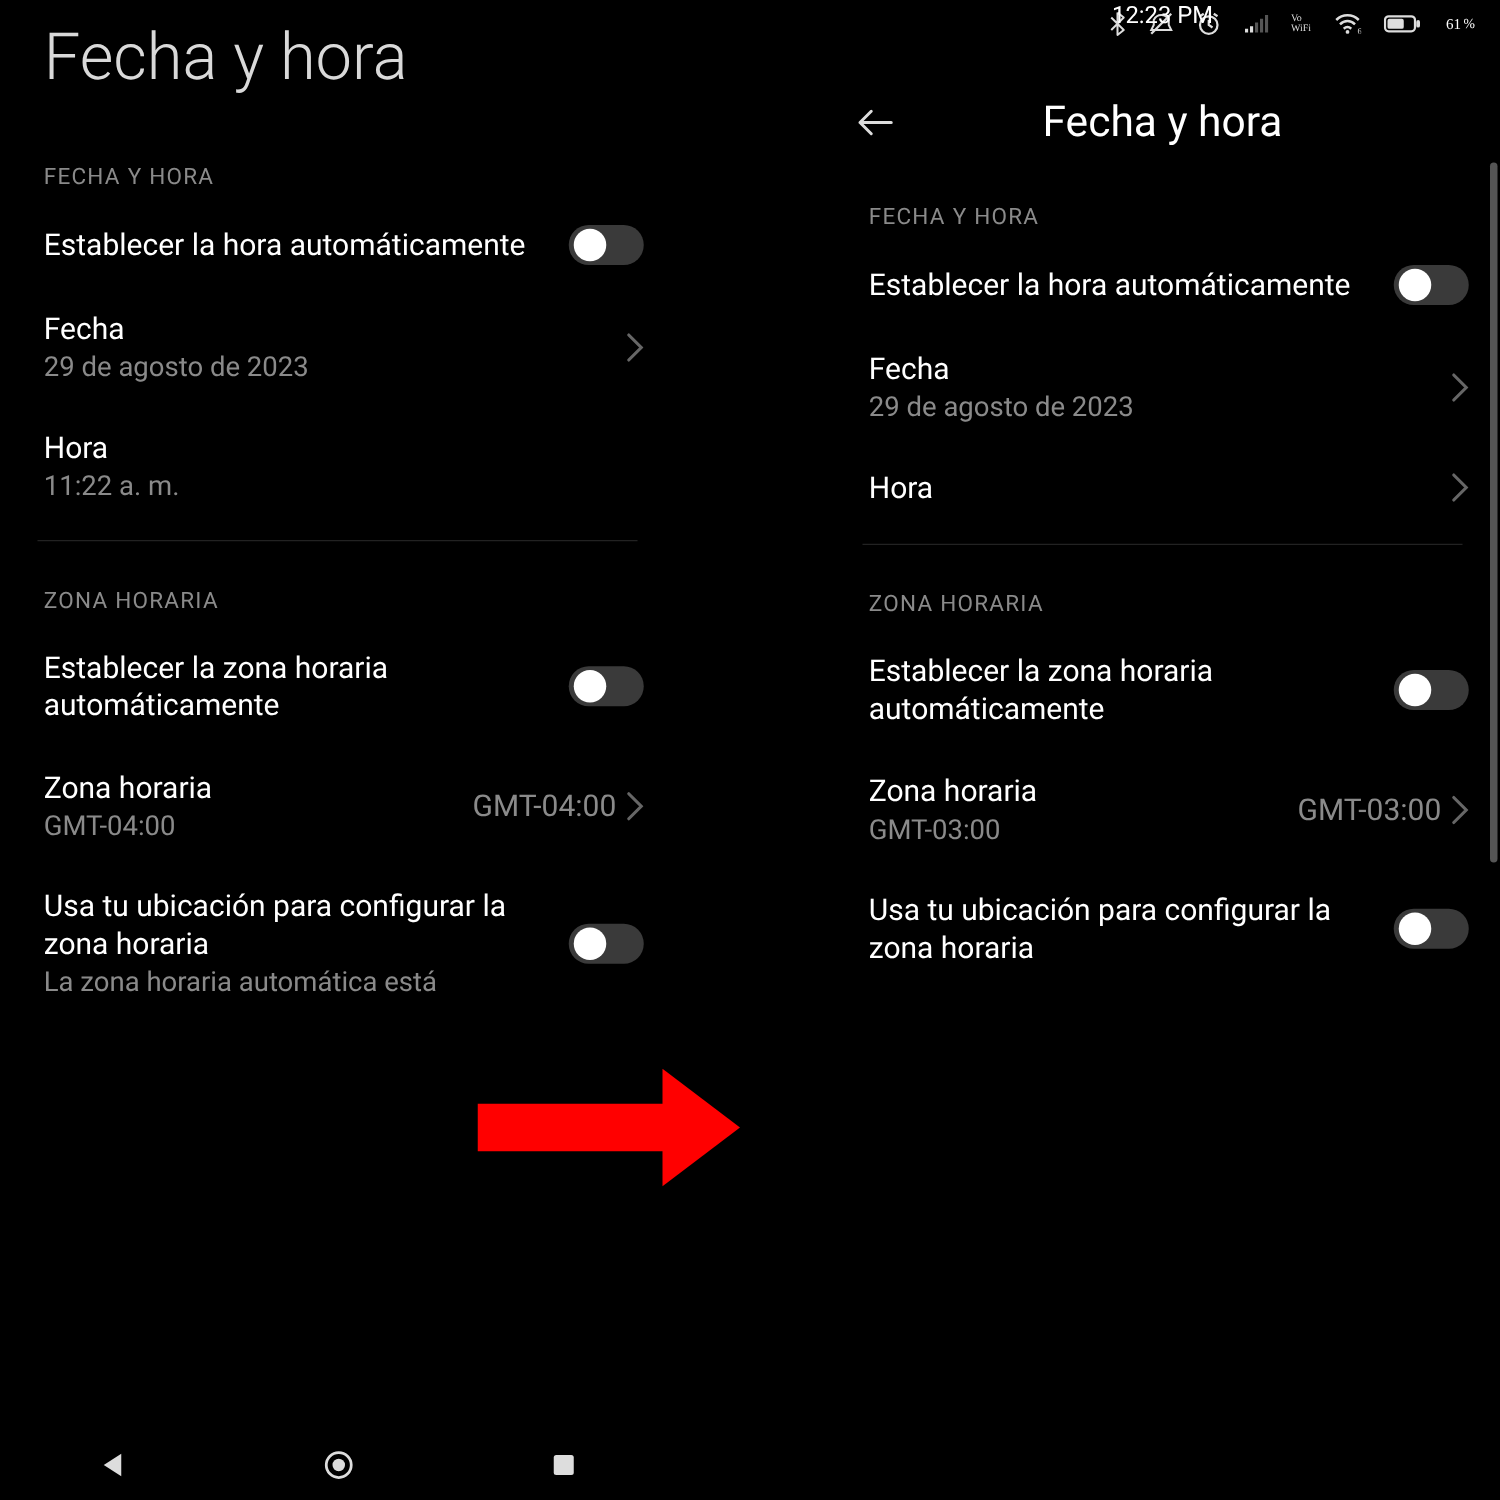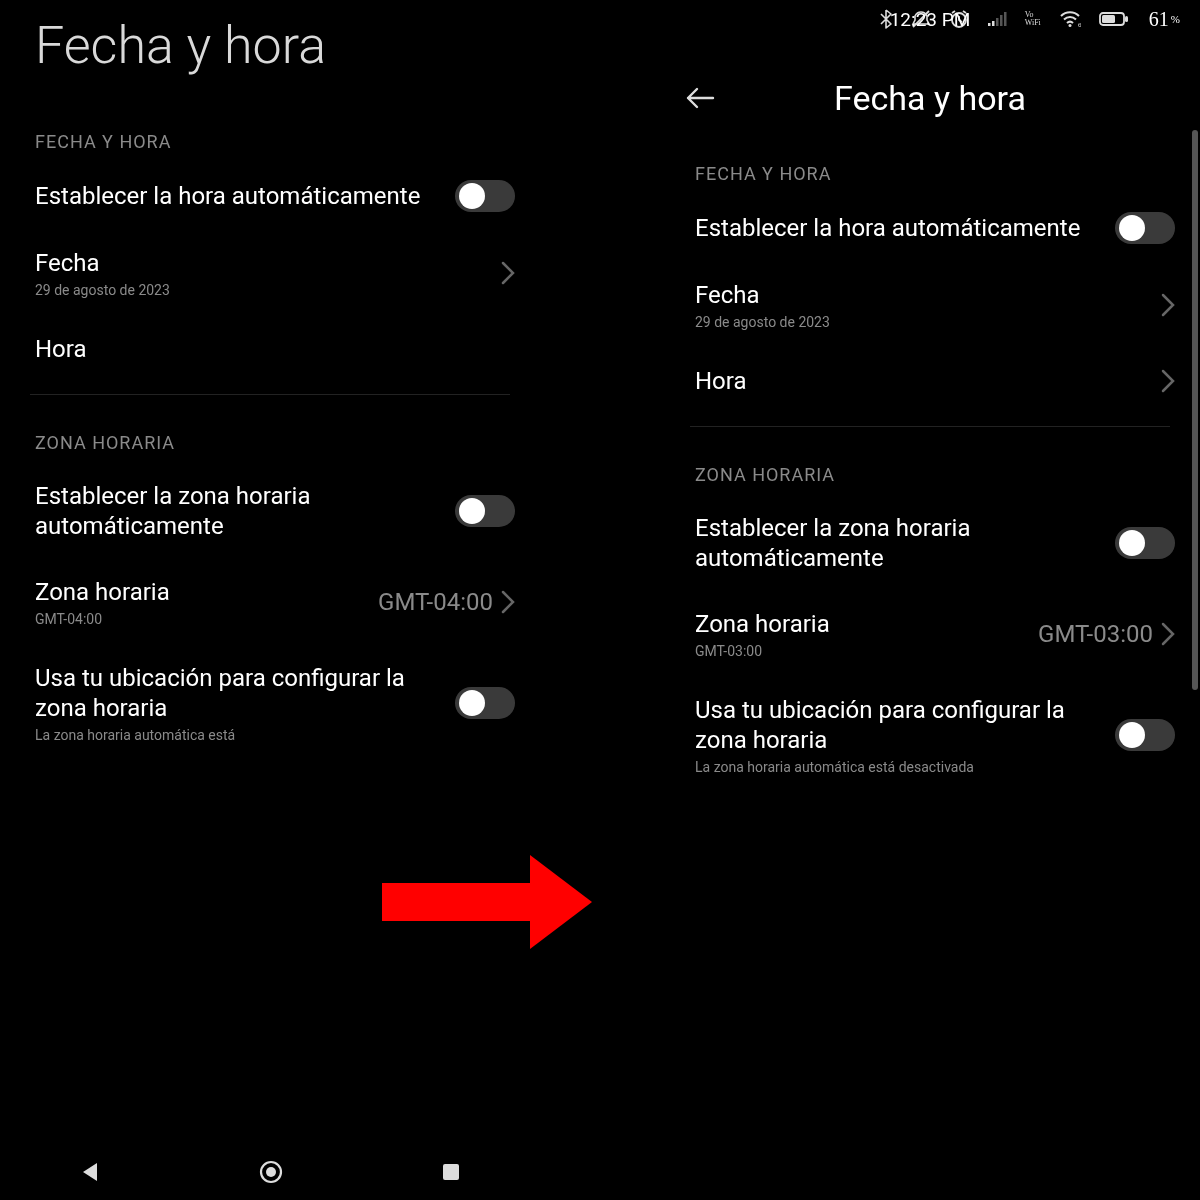--- a/index.html
+++ b/index.html
@@ -3,38 +3,38 @@
 <meta charset="utf-8">
 <style>
   html,body{margin:0;padding:0;background:#000;width:1200px;height:1200px;overflow:hidden;font-family:Roboto,-apple-system,Helvetica,Arial,sans-serif;}
   .wrap{display:flex;width:1084px;height:1200px;position:relative;}
   .phone{flex:0 0 540px;height:1200px;background:#000;color:#fff;position:relative;overflow:hidden;}
   .phone.left{margin-right:0;}
   .phone.right{margin-left:0;}
   .gap{flex:0 0 120px;}
   .scrollbar{position:absolute;right:2px;top:130px;width:6px;height:560px;background:#555;border-radius:3px;}
   
-  .status{height:38px;display:flex;align-items:center;justify-content:space-between;padding:0 20px;font-size:18px;color:#fff;}
+  .status{height:38px;display:flex;justify-content:space-between;padding:0 20px;font-size:18px;color:#fff;}
   .status .clock{position:absolute;left:50%;transform:translateX(-50%);font-size:19px;}
   .status .icons{display:flex;align-items:center;gap:18px;margin-left:auto;font-family:Liberation Serif, serif;}
   .sicon svg{display:block;}
   .batt{font-size:16px;margin-left:2px;display:flex;align-items:center;gap:2px;}
-  .batt .pct{font-size:20px;}
+  .batt .pct{font-size:12px;}
   .batt .psmall{font-size:11px;}
   
   .appbar{display:flex;align-items:center;padding:30px 20px 10px 20px;height:60px;}
   .appbar .back{width:40px;height:40px;display:flex;align-items:center;justify-content:center;margin-right:20px;}
   .appbar .title2{font-size:34px;font-weight:400;color:#fff;flex:1;text-align:center;margin-right:60px;}
   .bigtitle{font-size:52px;font-weight:300;color:#d9d9d9;padding:15px 20px 30px 35px;letter-spacing:0px;}
   
   .section-label{font-size:18px;letter-spacing:1px;color:#8a8a8a;padding:25px 35px 10px 35px;text-transform:uppercase;}
   .row{display:flex;align-items:center;padding:18px 25px 18px 35px;gap:14px;}
   .row .texts{flex:1;min-width:0;}
   .row .title{font-size:24px;color:#fff;line-height:1.25;}
-  .row .sub{font-size:14px;color:#8a8a8a;margin-top:4px;}
+  .row .sub{font-size:22px;color:#8a8a8a;margin-top:4px;}
   .row .trail{display:flex;align-items:center;gap:8px;color:#8a8a8a;font-size:24px;}
   .chev{color:#777;}
   .chev svg{display:block;}
   .toggle{width:60px;height:32px;border-radius:16px;background:#3a3a3a;position:relative;flex:0 0 60px;}
   .toggle .knob{position:absolute;top:3px;left:4px;width:26px;height:26px;border-radius:50%;background:#fff;}
   .divider{height:1px;background:#222;margin:12px 30px;}
   
   .navbar{position:absolute;bottom:0;left:0;right:0;height:56px;display:flex;align-items:center;justify-content:space-around;background:#000;}
   .navbtn svg{display:block;}
   
@@ -69,20 +69,21 @@
             <svg width="14" height="24" viewBox="0 0 14 24">
               <path d="M2 2 L12 12 L2 22" stroke="#666" stroke-width="2.5" fill="none" stroke-linecap="round"></path>
             </svg>
           </span>
         </div>
     </div>
 
     <div class="row">
       <div class="texts">
         <div class="title">Hora</div>
+        <div class="sub">11:22 a. m.</div>
       </div>
     </div>
 
     <div class="divider"></div>
 
     <div class="section-label">ZONA HORARIA</div>
 
     <div class="row">
       <div class="texts">
           <div class="title">Establecer la zona horaria automáticamente</div>
@@ -266,21 +267,20 @@
             <svg width="14" height="24" viewBox="0 0 14 24">
               <path d="M2 2 L12 12 L2 22" stroke="#666" stroke-width="2.5" fill="none" stroke-linecap="round"></path>
             </svg>
           </span>
       </div>
     </div>
 
     <div class="row">
       <div class="texts">
         <div class="title">Usa tu ubicación para configurar la zona horaria</div>
-        <div class="sub">La zona horaria automática está desactivada</div>
       </div>
       <div class="toggle">
           <div class="knob"></div>
         </div>
     </div>
 
     <div class="scrollbar"></div>
   </div>
 
   <svg class="arrow" width="210" height="100" viewBox="0 0 210 100">

